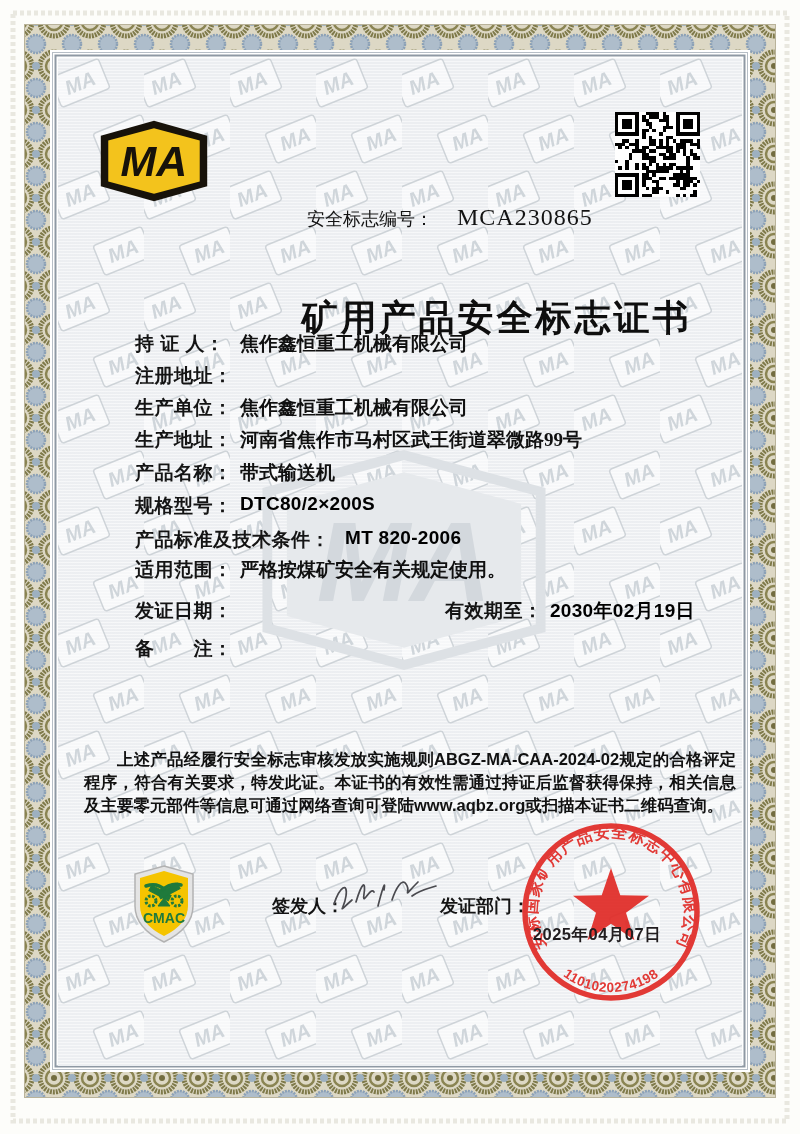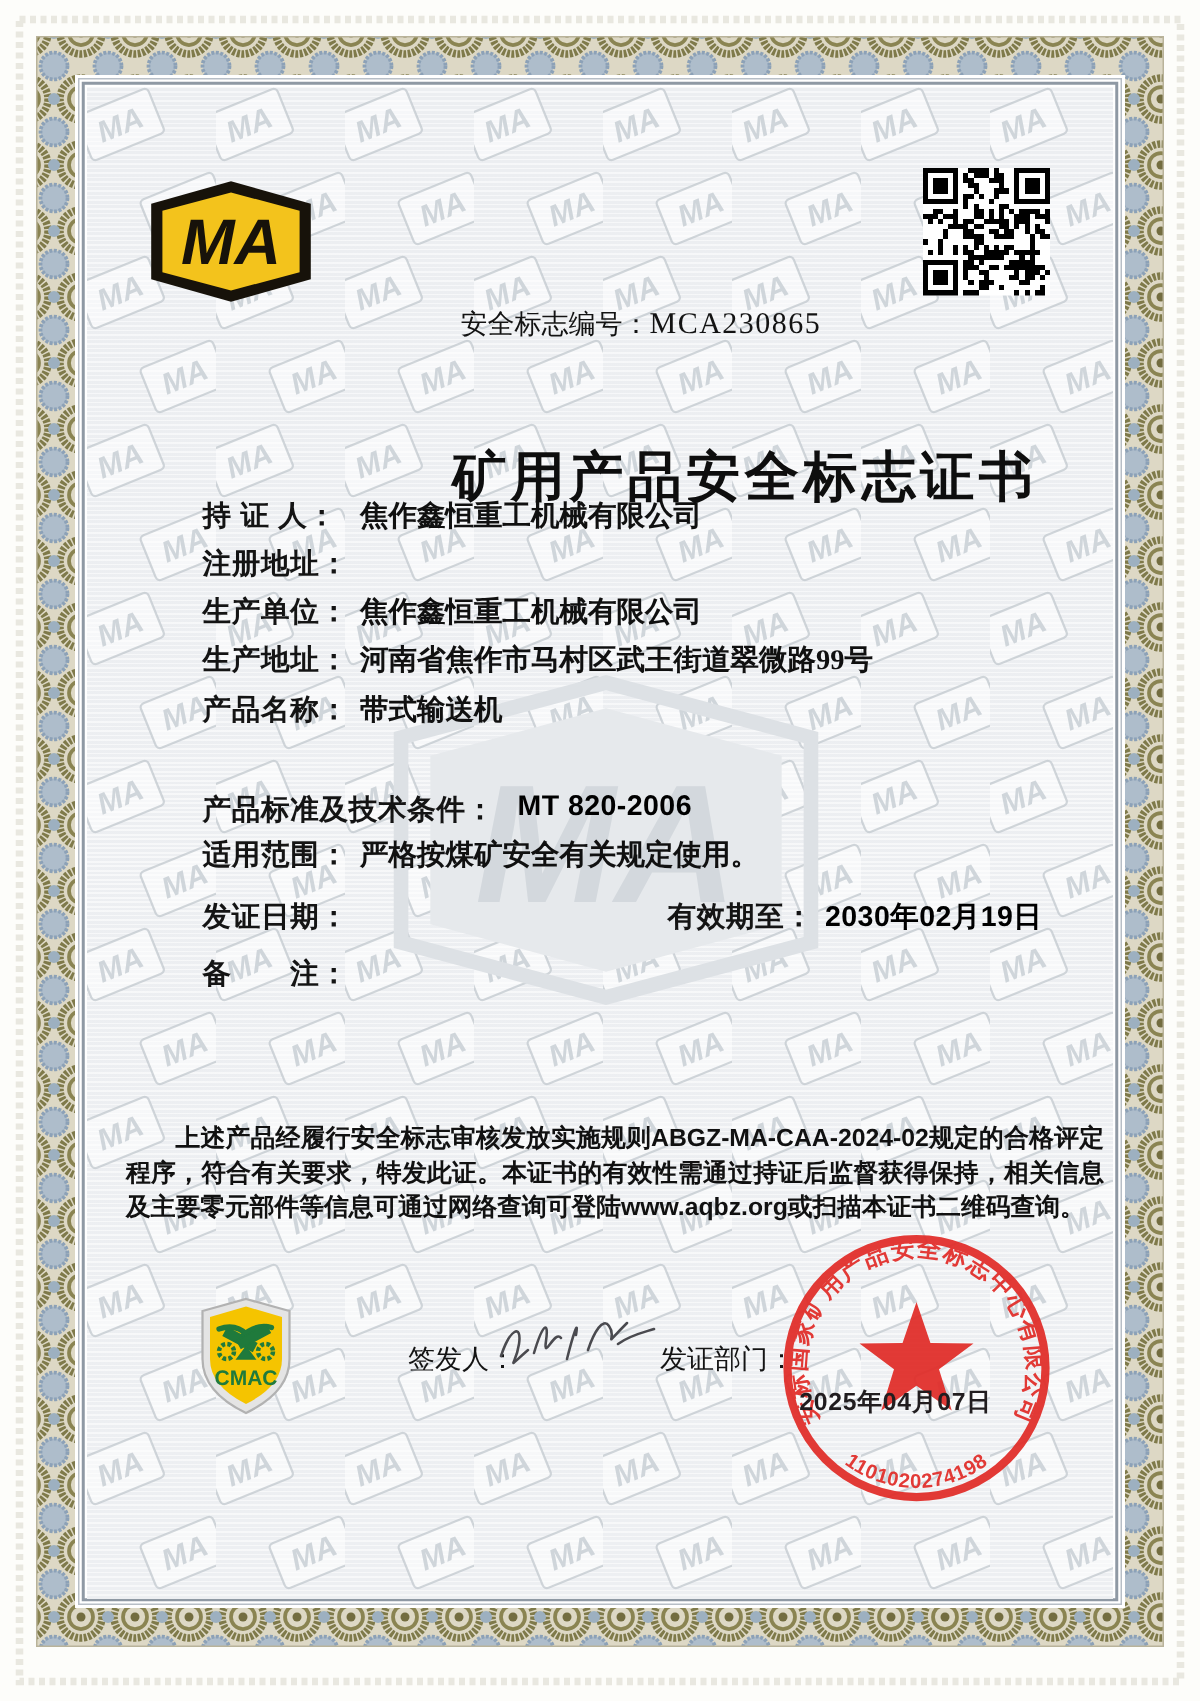--- a/index.html
+++ b/index.html
@@ -15,26 +15,26 @@
   .abs{position:absolute;z-index:3;}
   .label{font-weight:700;font-size:19px;color:#141414;white-space:pre;letter-spacing:.5px;}
   .value{font-family:"Liberation Serif",serif;font-weight:700;font-size:19px;color:#101010;white-space:pre;}
   .vnum{font-family:"Liberation Sans",sans-serif;font-weight:700;font-size:19px;letter-spacing:.3px;}
   .row{position:absolute;left:0;width:690px;height:24px;z-index:3;margin-left:40px;}
   .row .lbl{position:absolute;left:37px;top:0;}
   .row .val{position:absolute;left:142px;top:0;}
   .row .val.shift{left:247px;}
   .certno{position:absolute;left:249px;top:146px;z-index:3;font-family:"Liberation Serif",serif;color:#131313;}
   .certno .cl{font-size:18px;}
-  .certno .cv{font-size:20px;letter-spacing:1px;}
+  .certno .cv{font-size:24px;letter-spacing:1px;margin-left:24px;}
   .title{position:absolute;left:0;top:236px;width:789px;text-align:center;z-index:3;
     font-family:Liberation Serif, serif;font-weight:700;font-size:36px;letter-spacing:3px;color:#0e0e0e;margin-left:44px;}
   .statement{position:absolute;left:26px;top:690px;width:652px;z-index:3;
     font-weight:700;font-size:16.5px;line-height:23px;color:#111;text-align:justify;text-indent:2em;}
-  .sign-label{font-weight:400;font-size:18px;color:#141414;z-index:3;}
+  .sign-label{font-weight:700;font-size:18px;color:#141414;z-index:3;}
   .stamp-box{position:absolute;left:461px;top:762px;width:184px;height:184px;z-index:4;}
   .qr{position:absolute;left:557px;top:54px;width:85px;height:85px;z-index:3;}
   .malogo{position:absolute;left:40px;top:58px;z-index:3;}
   .cmac{position:absolute;left:73px;top:806px;z-index:3;}
   .sig{position:absolute;left:268px;top:808px;z-index:3;}
 </style>
 </head>
 <body>
 
 <div class="page">
@@ -324,20 +324,24 @@
       <span class="val value">焦作鑫恒重工机械有限公司</span>
     </div>
     <div class="row" style="top:369px">
       <span class="lbl label">生产地址：</span>
       <span class="val value">河南省焦作市马村区武王街道翠微路99号</span>
     </div>
     <div class="row" style="top:402px">
       <span class="lbl label">产品名称：</span>
       <span class="val value">带式输送机</span>
     </div>
+    <div class="row" style="top:435px">
+      <span class="lbl label">规格型号：</span>
+      <span class="val vnum">DTC80/2×200S</span>
+    </div>
     <div class="row" style="top:469px">
       <span class="lbl label">产品标准及技术条件：</span>
       <span class="val vnum shift">MT 820-2006</span>
     </div>
     <div class="row" style="top:499px">
       <span class="lbl label">适用范围：</span>
       <span class="val value">严格按煤矿安全有关规定使用。</span>
     </div>
 
     <div class="row" style="top:540px">

